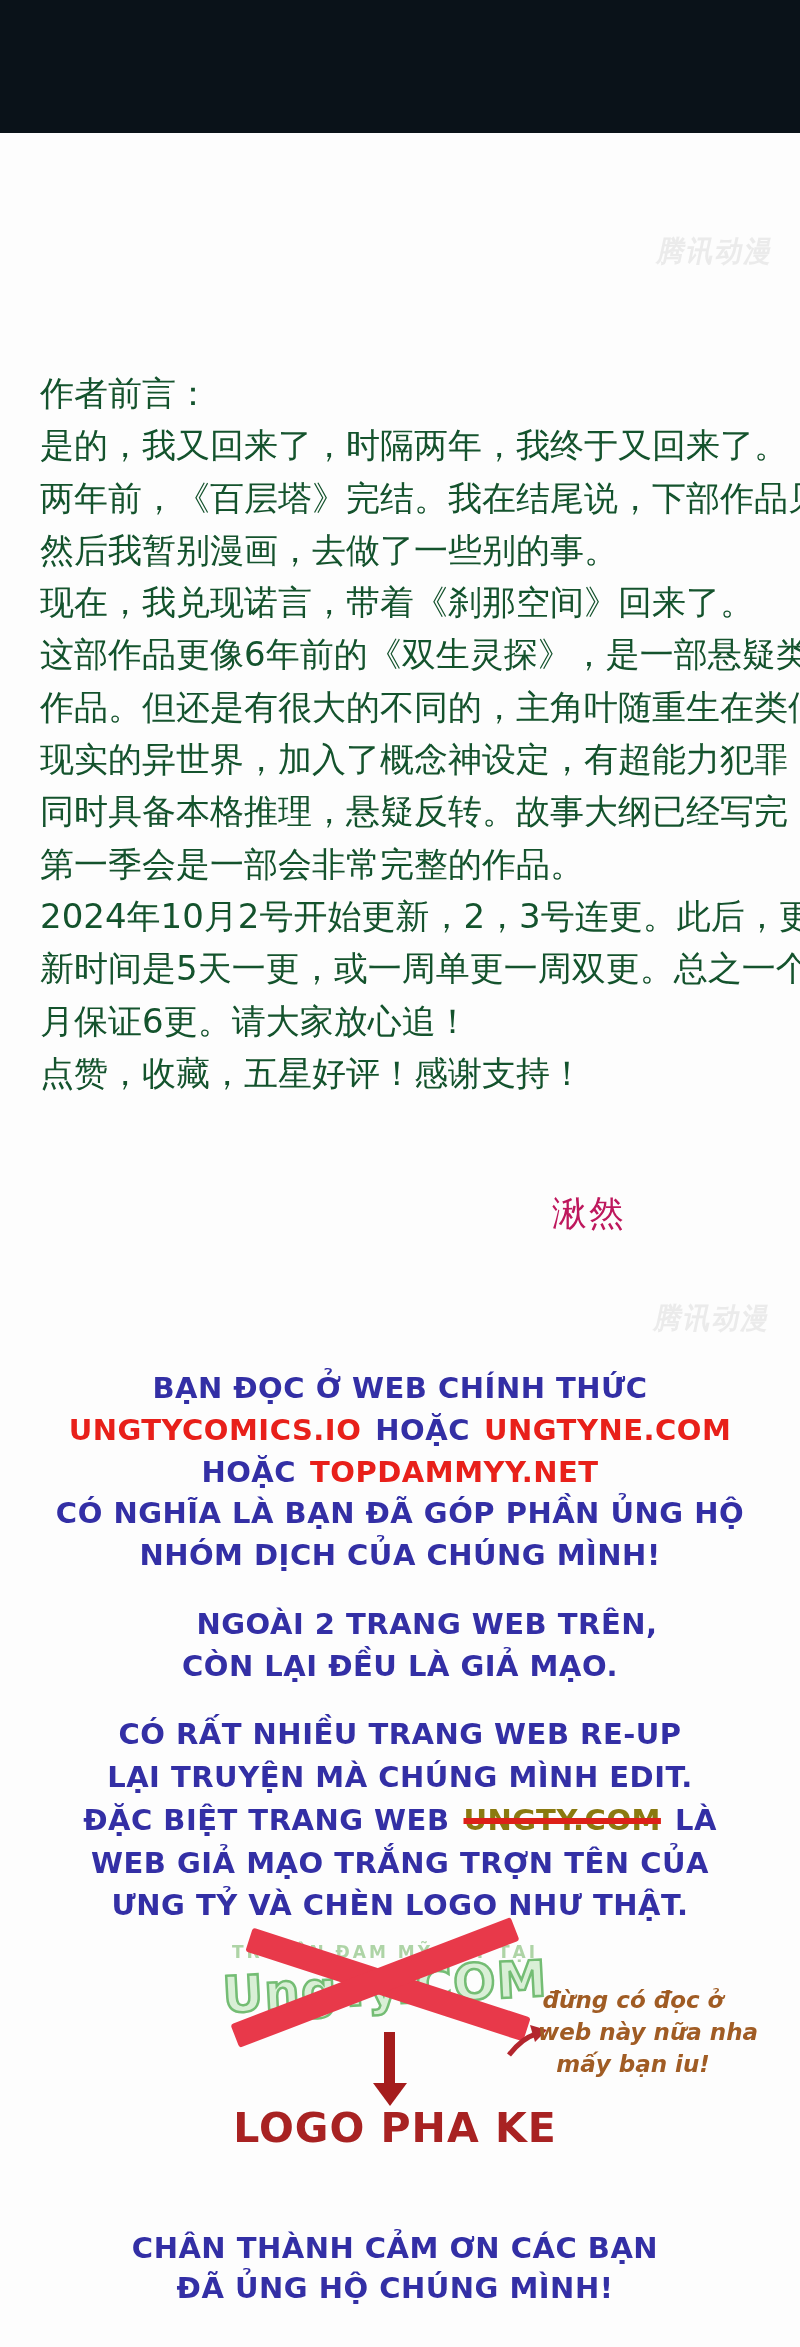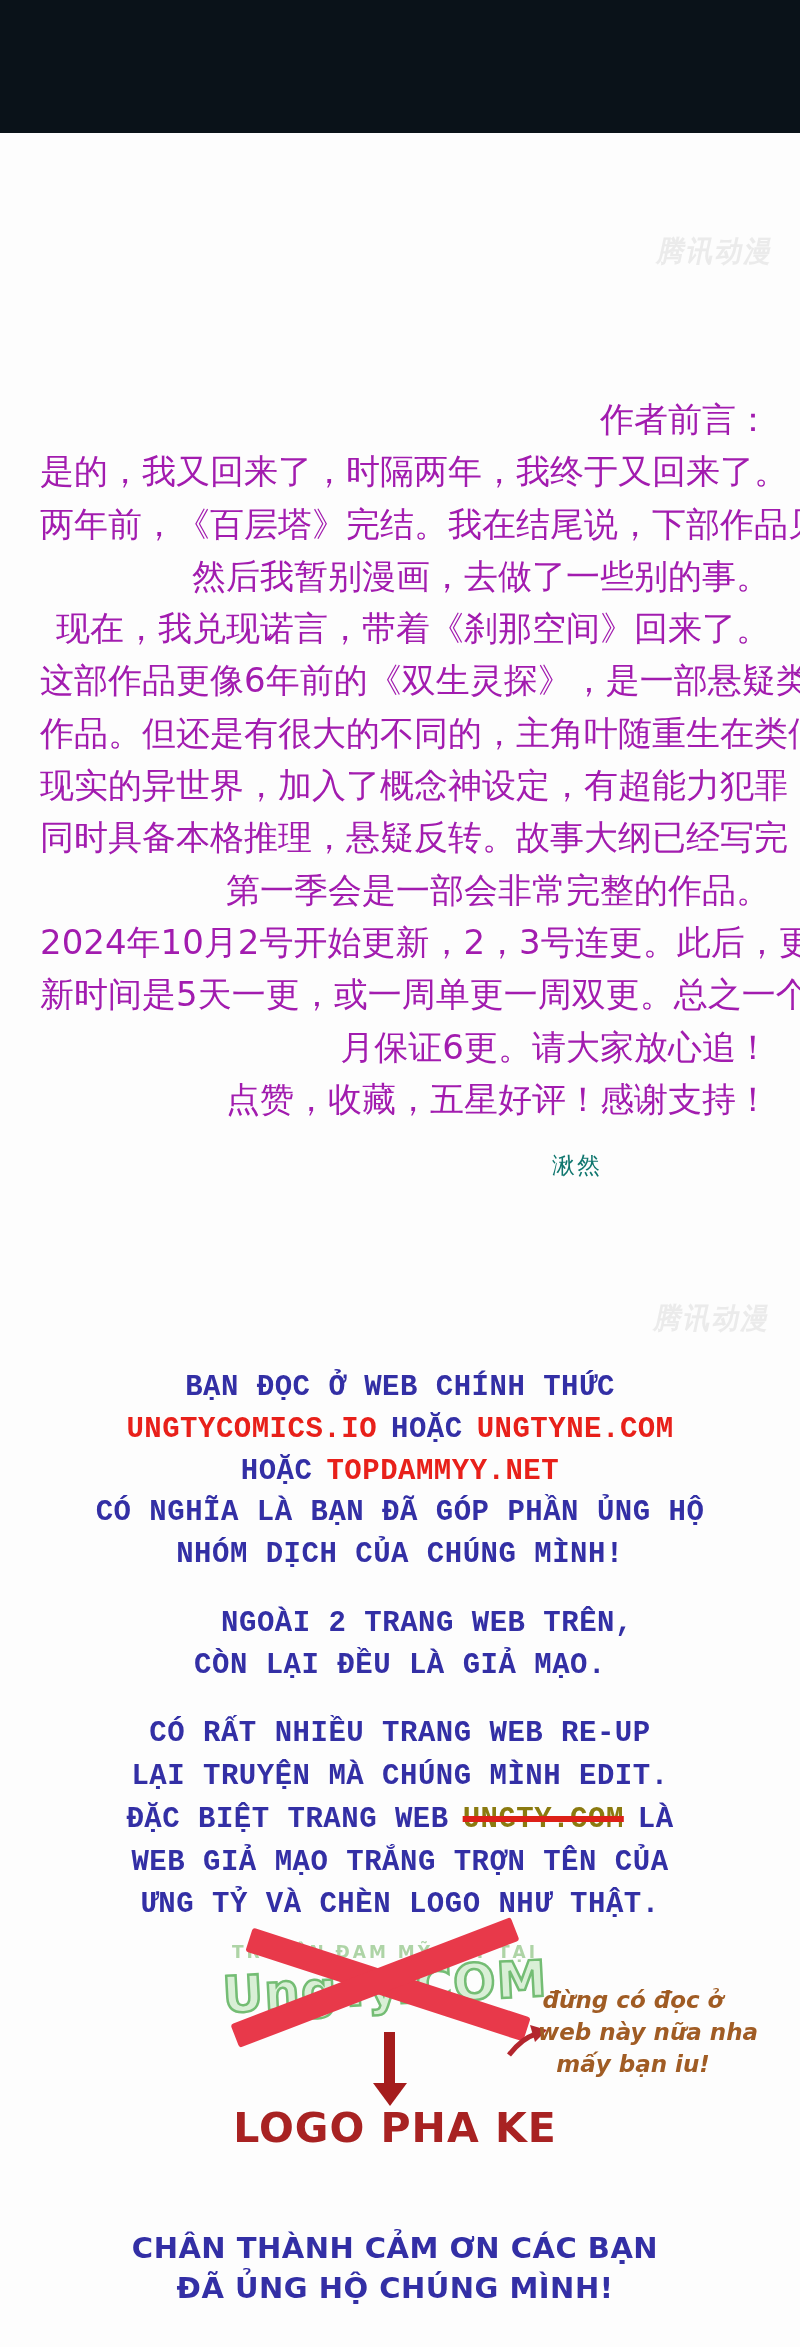--- a/index.html
+++ b/index.html
@@ -10,27 +10,27 @@
   }
   .abs{position:absolute;}
   
   .top-band{left:0;top:0;width:800px;height:133px;background:#0a1219;}
   
   .watermark{
     color:#ebebeb;font-weight:900;font-size:27px;letter-spacing:2px;
     transform:skewX(-12deg) scaleY(1.08);white-space:nowrap;
   }
   
-  .preface{left:40px;top:393px;width:730px;color:#a21caf;font-size:34px;text-align:right;}
+  .preface{left:40px;top:367px;width:730px;color:#14532d;font-size:34px;}
   .preface .cn-line{height:52.3px;line-height:52.3px;white-space:nowrap;}
-  .sig{color:#0f766e;font-size:23px;letter-spacing:2px;white-space:nowrap;}
+  .sig{color:#be185d;font-size:35px;letter-spacing:2px;white-space:nowrap;margin-top:40px;}
   
   .viet{
     left:0;width:800px;text-align:center;font-weight:bold;
-    color:#332fa5;font-size:29px;letter-spacing:.5px;white-space:nowrap;font-family:Liberation Mono, monospace;
+    color:#332fa5;font-size:29px;letter-spacing:.5px;white-space:nowrap;
   }
   .viet .red{color:#e8201a;}
   .viet .gap{display:inline-block;width:14px;}
   .struck{
     color:#8a7a10;
     text-decoration:line-through;
     text-decoration-color:#dd2018;
     text-decoration-thickness:6px;
   }
   

